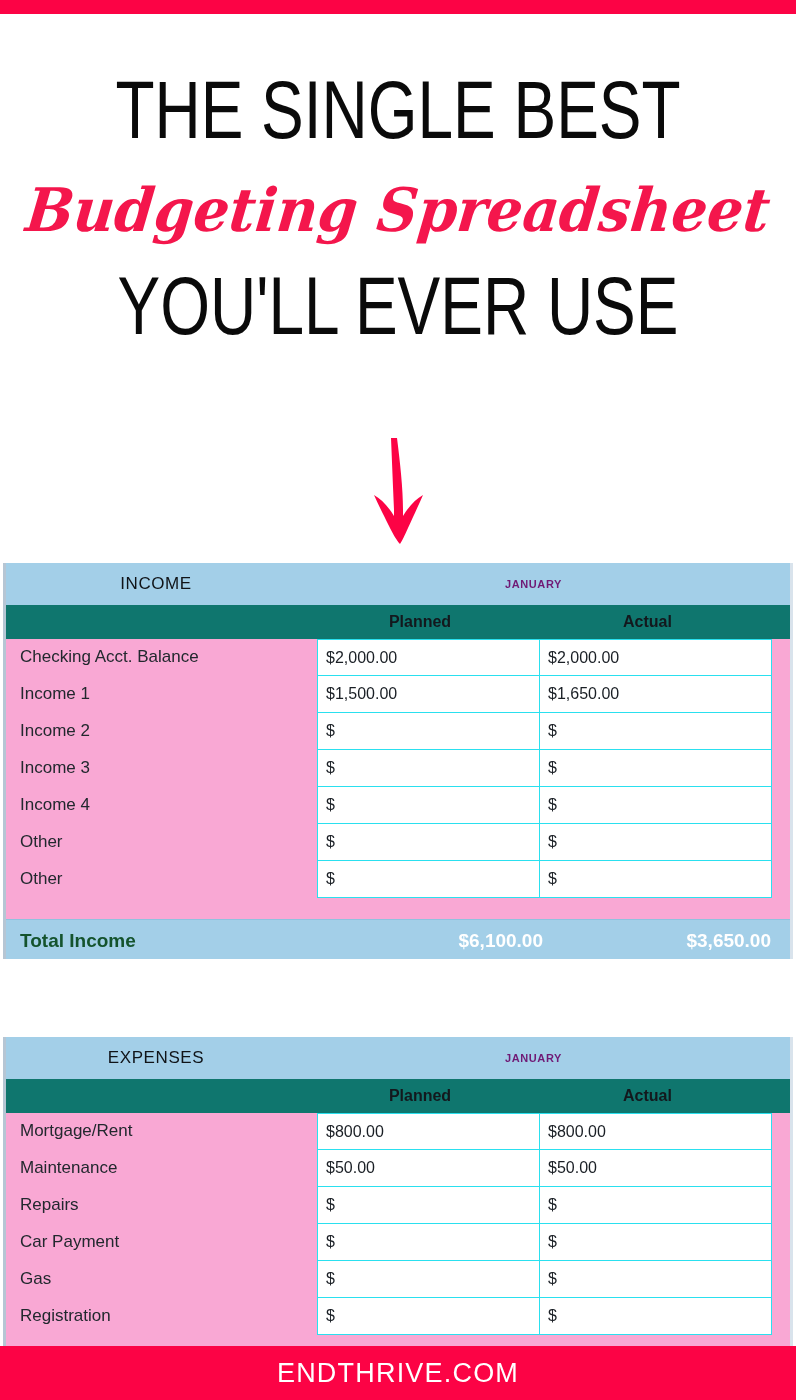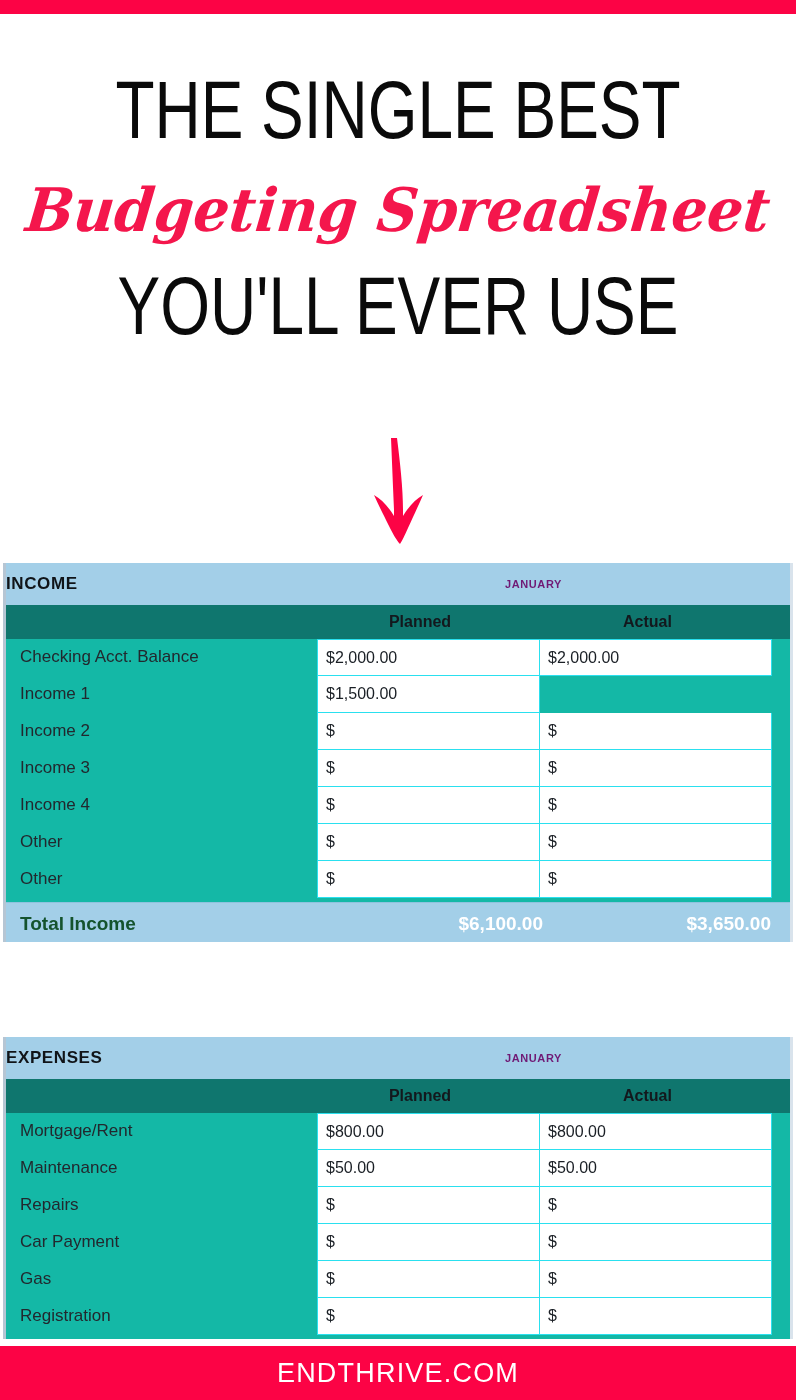--- a/index.html
+++ b/index.html
@@ -63,43 +63,43 @@
   }
   .sheet.income  { top:563px; }
   .sheet.expense { top:1037px; }
 
   .sheet-head {
     height:42px; background:#a3cfe8;
     display:flex; align-items:center;
     position:relative;
   }
   .sheet-head .cat {
-    position:absolute; left:0; width:300px; text-align:left;
-    font-size:17px; font-weight:700; color:#101418; letter-spacing:.6px;
+    position:absolute; left:0; width:300px; text-align:center;
+    font-size:17px; font-weight:400; color:#101418; letter-spacing:.6px;
     font-family:"Liberation Sans Narrow","Liberation Sans", sans-serif;
   }
   .sheet-head .month {
     position:absolute; left:300px; width:455px; text-align:center;
     font-size:11px; font-weight:700; color:#701a75; letter-spacing:.6px;
     font-family:"Liberation Sans Narrow","Liberation Sans", sans-serif;
   }
 
   .col-head {
     height:34px; position:relative; background:#0f766e;
   }
   .col-head .ch {
     position:absolute; top:8px;
     font-size:16px; font-weight:700; color:#13181d;
     font-family:"Liberation Sans Narrow","Liberation Sans", sans-serif;
     text-align:center;
   }
   .col-head .ch.planned { left:303px; width:222px; }
   .col-head .ch.actual  { left:525px; width:233px; }
 
-  .rows { position:relative; background:#14b8a6; padding-bottom:4px; }
+  .rows { position:relative; background:#f9a8d4; padding-bottom:21px; }
   .row {
     position:relative; height:37px;
   }
   .row .label {
     position:absolute; left:14px; top:8px;
     font-size:17px; color:#22282e;
     font-family:"Liberation Sans Narrow","Liberation Sans", sans-serif;
     white-space:nowrap;
   }
   .cell {
@@ -172,20 +172,21 @@
       </div>
       <div class="rows">
         <div class="row">
           <div class="label">Checking Acct. Balance</div>
           <div class="cell planned">$2,000.00</div>
           <div class="cell actual">$2,000.00</div>
         </div>
         <div class="row">
           <div class="label">Income 1</div>
           <div class="cell planned">$1,500.00</div>
+          <div class="cell actual">$1,650.00</div>
         </div>
         <div class="row">
           <div class="label">Income 2</div>
           <div class="cell planned">$</div>
           <div class="cell actual">$</div>
         </div>
         <div class="row">
           <div class="label">Income 3</div>
           <div class="cell planned">$</div>
           <div class="cell actual">$</div>

